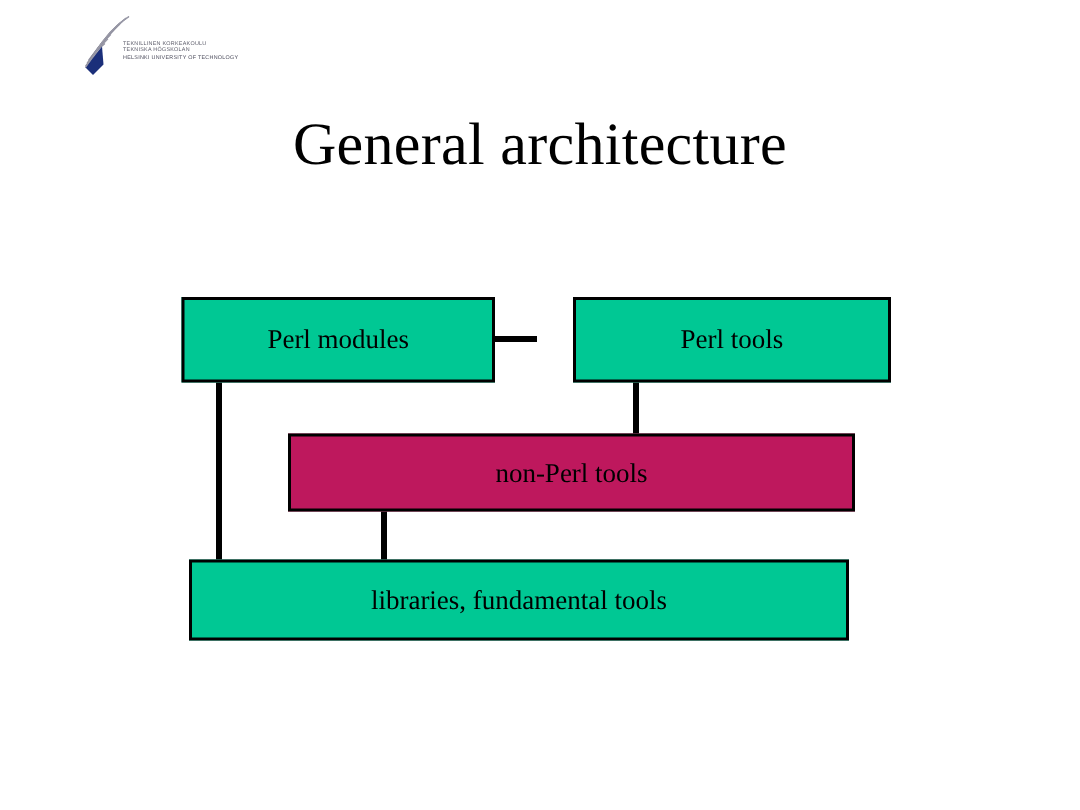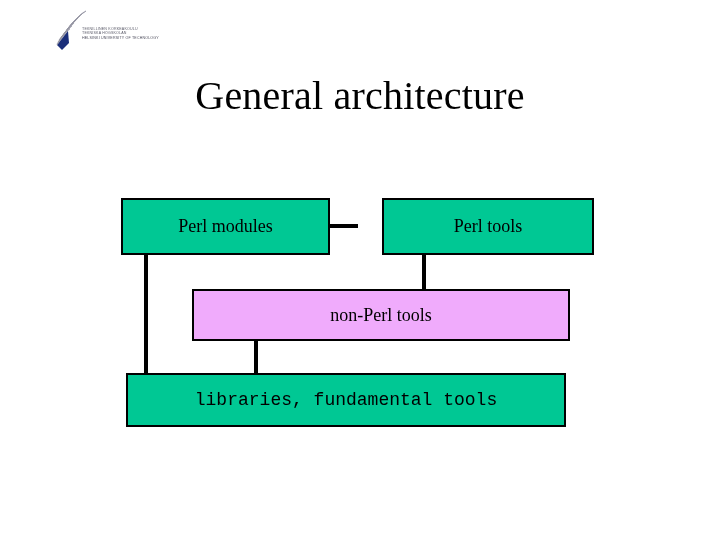--- a/index.html
+++ b/index.html
@@ -126,17 +126,17 @@
 
   <div id="diagram">
 
     <div class="connector" style="left: 330px; top: 224px; width: 28px; height: 4px; background: rgb(0, 0, 0);"></div>
     <div class="connector" style="left: 422px; top: 255px; width: 4px; height: 34px; background: rgb(0, 0, 0);"></div>
     <div class="connector" style="left: 254px; top: 341px; width: 4px; height: 32px; background: rgb(0, 0, 0);"></div>
     <div class="connector" style="left: 144px; top: 255px; width: 4px; height: 118px; background: rgb(0, 0, 0);"></div>
 
     <div class="node" style="left: 121px; top: 198px; width: 209px; height: 57px; background: rgb(0, 200, 148); border-color: rgb(0, 0, 0);">Perl modules</div>
     <div class="node" style="left: 358px; top: 198px; width: 212px; height: 57px; background: rgb(0, 200, 148); border-color: rgb(0, 0, 0); margin-left: 24px;">Perl tools</div>
-    <div class="node" style="left: 192px; top: 289px; width: 378px; height: 52px; background: #f0abfc; border-color: rgb(0, 0, 0);">non-Perl tools</div>
-    <div class="node" style="left: 126px; top: 373px; width: 440px; height: 54px; background: rgb(0, 200, 148); border-color: rgb(0, 0, 0); font-family: Liberation Mono, monospace;">libraries, fundamental tools</div>
+    <div class="node" style="left: 192px; top: 289px; width: 378px; height: 52px; background: #be185d; border-color: rgb(0, 0, 0);">non-Perl tools</div>
+    <div class="node" style="left: 126px; top: 373px; width: 440px; height: 54px; background: rgb(0, 200, 148); border-color: rgb(0, 0, 0);">libraries, fundamental tools</div>
 
   </div>
 </div>
 
 </body></html>

